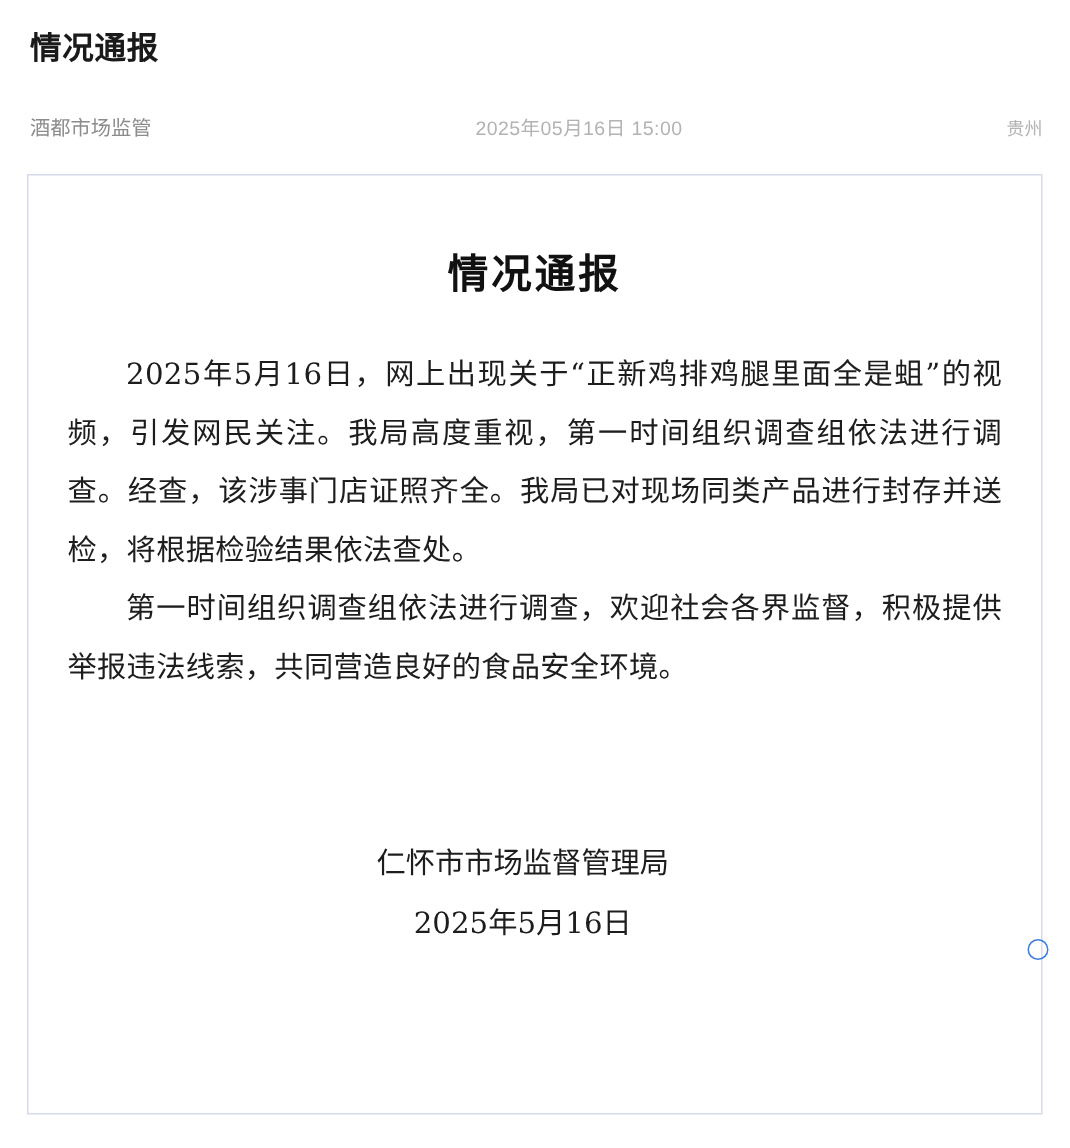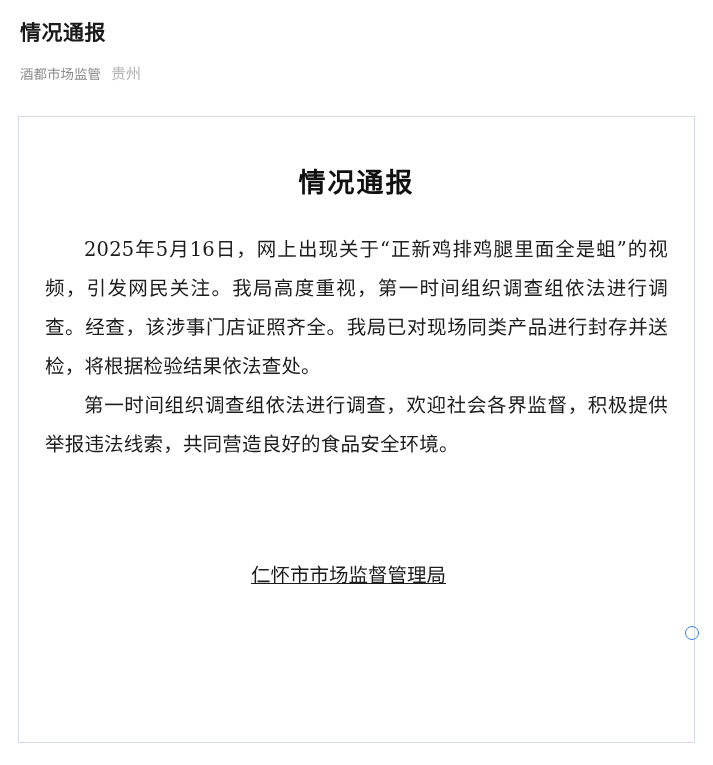--- a/index.html
+++ b/index.html
@@ -30,36 +30,37 @@
     font-weight: 700;
     color: #1a1a1a;
     letter-spacing: 0.5px;
     margin: 4px 0 0 2px;
   }
 
   .meta-row {
     display: flex;
     align-items: center;
     gap: 10px;
-    margin: 14px 0 0 2px;
+    margin: 26px 0 0 2px;
     font-size: 13px;
     color: #9a9a9a;
+    justify-content: space-between;
   }
   .meta-source {
     color: #8c8c8c;
     font-size: 13.5px;
   }
   .meta-time {
     color: #b3b3b3;
     font-size: 13px;
     letter-spacing: 0.3px;
   }
   .meta-location {
     color: #b3b3b3;
-    font-size: 15px;
+    font-size: 12px;
   }
 
   .notice-card {
     position: absolute;
     left: 18px;
     top: 116px;
     width: 677px;
     height: 627px;
     box-sizing: border-box;
     border: 1px solid #d3dce8;
@@ -96,21 +97,20 @@
     margin-top: 92px;
     font-family: "DejaVu Serif", "Liberation Serif", serif;
     font-size: 19.5px;
     line-height: 40px;
     color: #1d1d1d;
     text-align: center;
     padding-right: 16px;
   }
   .signature .sig-org {
     display: block;
-    text-decoration: underline;
   }
   .signature .sig-date {
     display: block;
   }
 
   .corner-mark {
     position: absolute;
     right: 14px;
     bottom: 8px;
     width: 14px;
@@ -122,33 +122,35 @@
 </style>
 </head>
 <body>
 
 <div class="page">
 
   <h1 class="article-title">情况通报</h1>
 
   <div class="meta-row">
     <span class="meta-source">酒都市场监管</span>
+    <span class="meta-time">2025年05月16日 15:00</span>
     <span class="meta-location">贵州</span>
   </div>
 
   <div class="notice-card">
 
     <div class="notice-heading">情况通报</div>
 
     <div class="notice-body">
       <p>2025年5月16日，网上出现关于“正新鸡排鸡腿里面全是蛆”的视频，引发网民关注。我局高度重视，第一时间组织调查组依法进行调查。经查，该涉事门店证照齐全。我局已对现场同类产品进行封存并送检，将根据检验结果依法查处。</p>
       <p>第一时间组织调查组依法进行调查，欢迎社会各界监督，积极提供举报违法线索，共同营造良好的食品安全环境。</p>
     </div>
 
     <div class="signature">
       <span class="sig-org">仁怀市市场监督管理局</span>
+      <span class="sig-date">2025年5月16日</span>
     </div>
 
   </div>
 
   <div class="corner-mark"></div>
 
 </div>
 
 </body></html>

